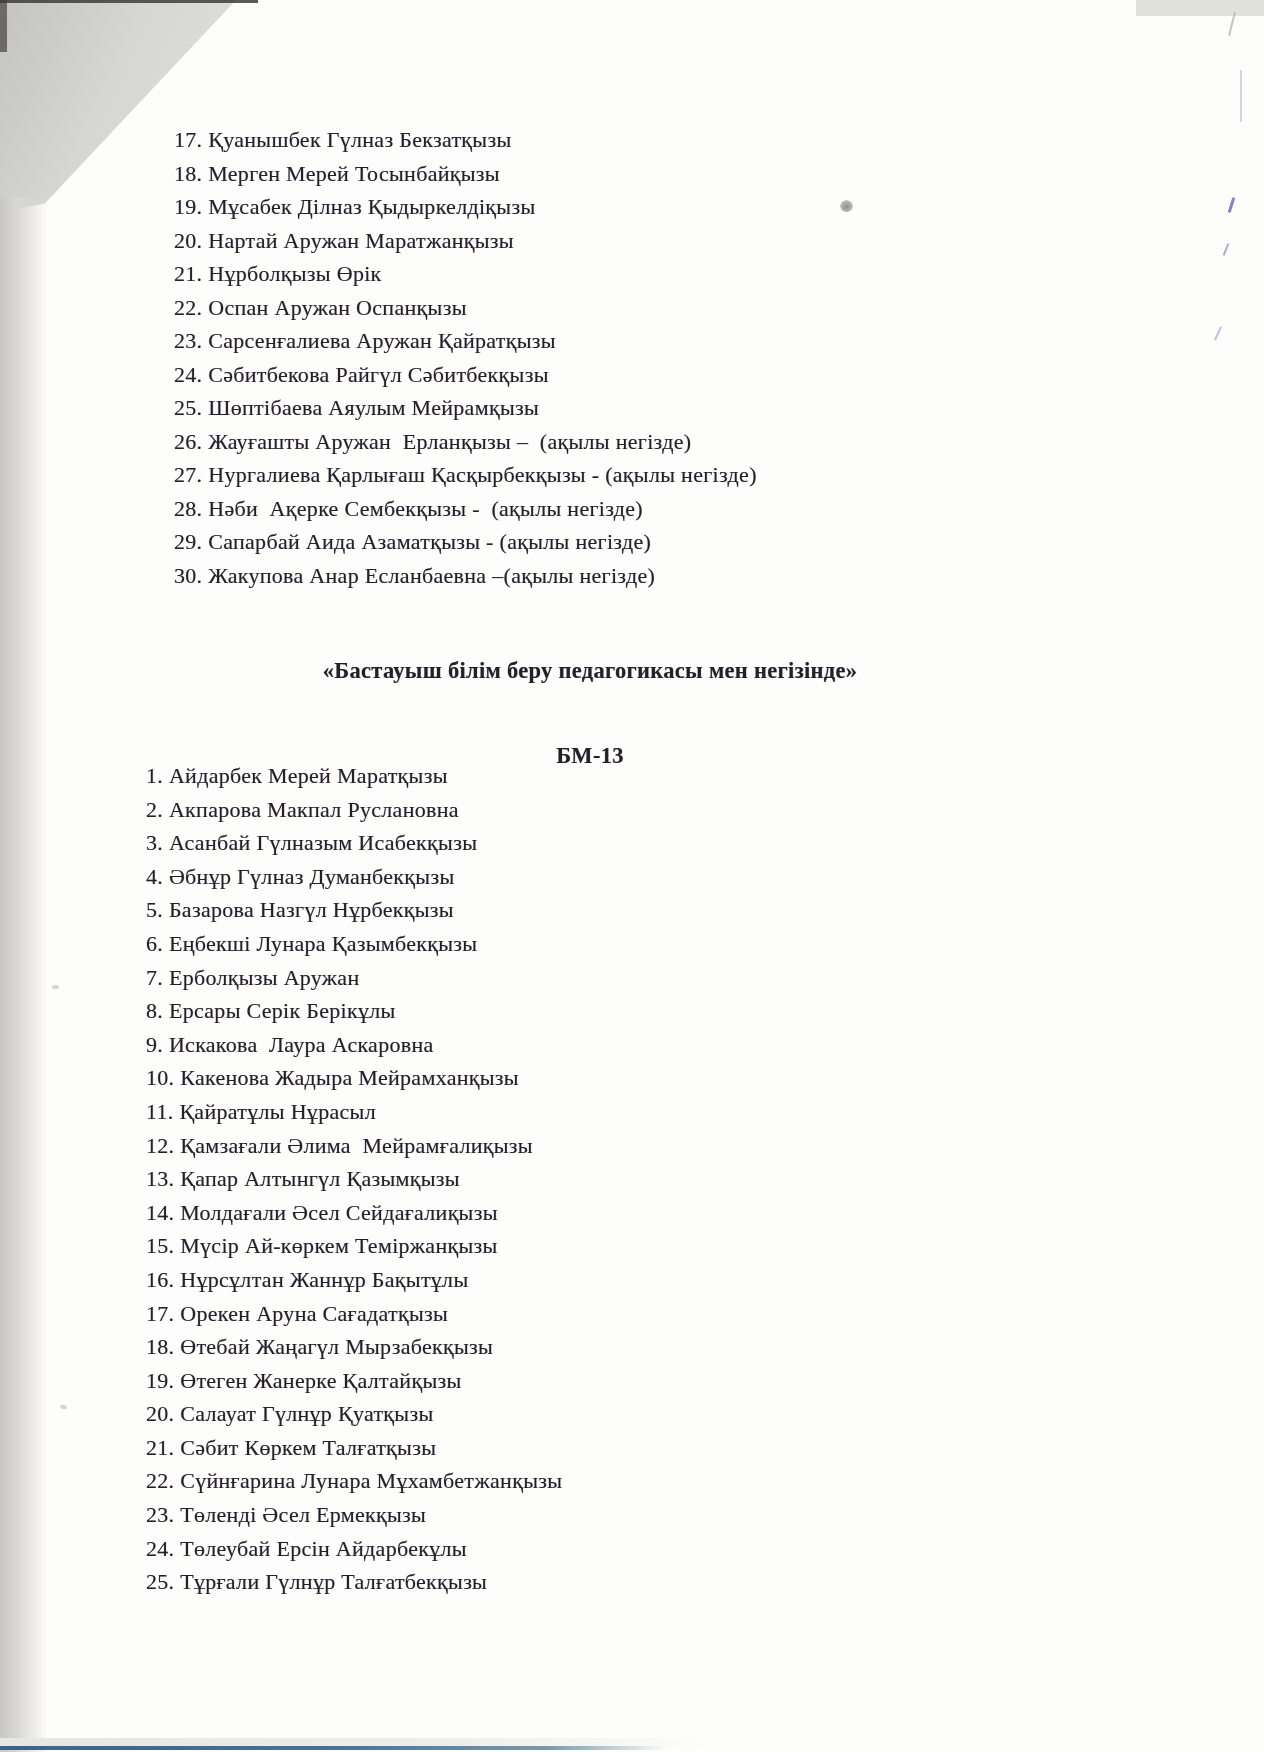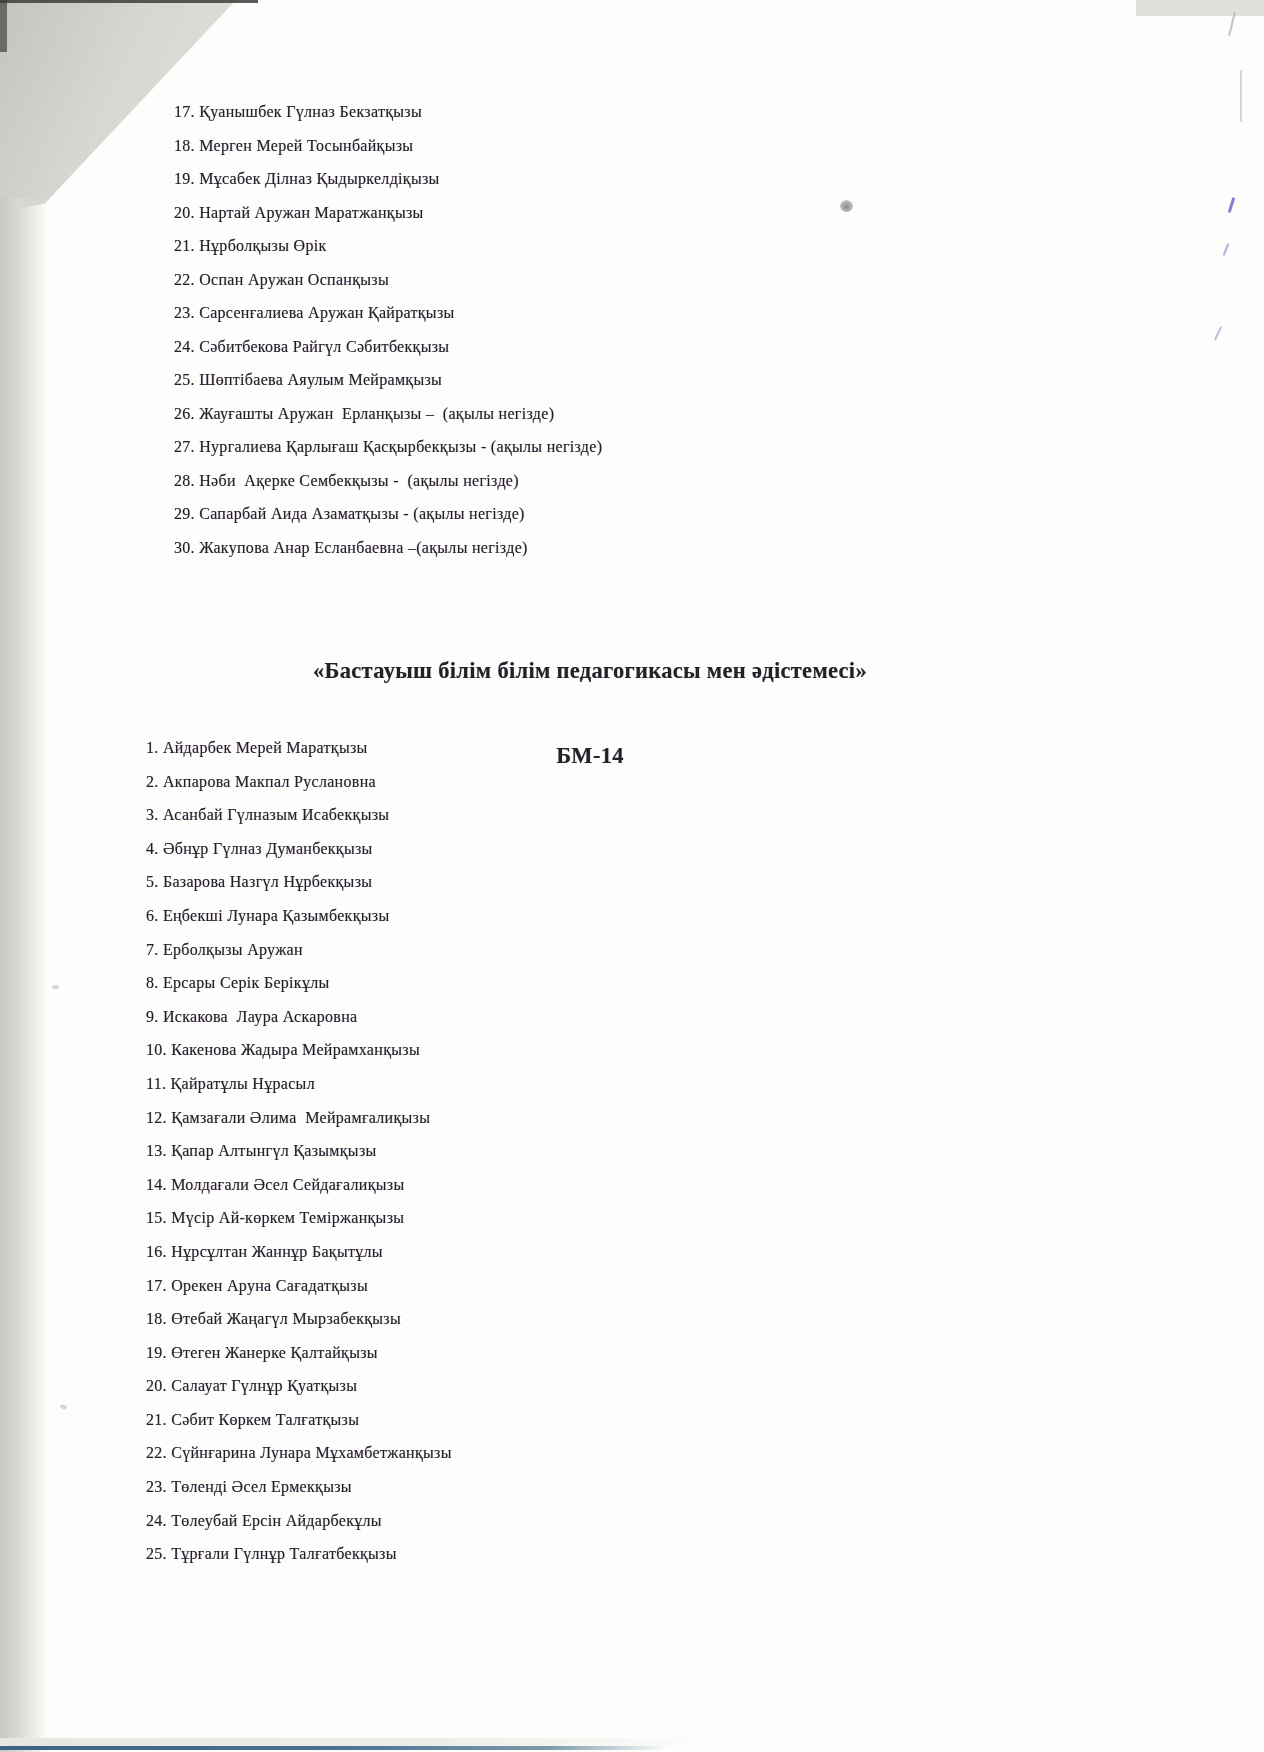--- a/index.html
+++ b/index.html
@@ -57,21 +57,21 @@
   .bottom-scan-line{
     position:absolute;left:0;bottom:2px;width:668px;height:4px;
     background:linear-gradient(90deg,#3f6286 0%,var(--line-blue,#4a7094) 50%,#7b9aa8 82%,rgba(140,165,175,0) 100%);
   }
   
   .doc-text{
     color:#222226;
     text-shadow:0.5px 0 0 rgba(150,40,90,.22),-0.5px 0 0 rgba(40,60,150,.22);
     white-space:pre-wrap;
   }
-  .list{position:absolute;font-size:16px;letter-spacing:.3px;}
+  .list{position:absolute;font-size:22px;letter-spacing:.3px;margin-top:28px;}
   .list .line{height:33.5px;line-height:33.5px;}
   .list-top{left:174px;top:95px;width:900px;}
   .list-bottom{left:146px;top:731px;width:950px;}
   .list-bottom .line{height:33.6px;line-height:33.6px;}
   .heading{
     position:absolute;left:0;top:602px;width:1180px;text-align:center;
     font-weight:bold;font-size:22.5px;letter-spacing:.3px;
   }
   .heading .h-line{height:33px;line-height:33px;}
 </style>
@@ -92,18 +92,18 @@
   <div class="pen-mark m3"></div>
   <div class="ink-dot"></div>
   <div class="speck s1"></div>
   <div class="speck s2"></div>
   <div class="bottom-band"></div>
   <div class="bottom-scan-line"></div>
 
   <div class="list list-top doc-text" id="list-top"><div class="line">17. Қуанышбек Гүлназ Бекзатқызы</div><div class="line">18. Мерген Мерей Тосынбайқызы</div><div class="line">19. Мұсабек Ділназ Қыдыркелдіқызы</div><div class="line">20. Нартай Аружан Маратжанқызы</div><div class="line">21. Нұрболқызы Өрік</div><div class="line">22. Оспан Аружан Оспанқызы</div><div class="line">23. Сарсенғалиева Аружан Қайратқызы</div><div class="line">24. Сәбитбекова Райгүл Сәбитбекқызы</div><div class="line">25. Шөптібаева Аяулым Мейрамқызы</div><div class="line">26. Жауғашты Аружан  Ерланқызы –  (ақылы негізде)</div><div class="line">27. Нургалиева Қарлығаш Қасқырбекқызы - (ақылы негізде)</div><div class="line">28. Нәби  Ақерке Сембекқызы -  (ақылы негізде)</div><div class="line">29. Сапарбай Аида Азаматқызы - (ақылы негізде)</div><div class="line">30. Жакупова Анар Есланбаевна –(ақылы негізде)</div></div>
 
   <div class="heading doc-text">
-    <div class="h-line">«Бастауыш білім білім педагогикасы мен әдістемесі»</div>
-    <div class="h-line">БМ-14</div>
+    <div class="h-line">«Бастауыш білім беру педагогикасы мен негізінде»</div>
+    <div class="h-line">БМ-13</div>
   </div>
 
   <div class="list list-bottom doc-text" id="list-bottom"><div class="line">1. Айдарбек Мерей Маратқызы</div><div class="line">2. Акпарова Макпал Руслановна</div><div class="line">3. Асанбай Гүлназым Исабекқызы</div><div class="line">4. Әбнұр Гүлназ Думанбекқызы</div><div class="line">5. Базарова Назгүл Нұрбекқызы</div><div class="line">6. Еңбекші Лунара Қазымбекқызы</div><div class="line">7. Ерболқызы Аружан</div><div class="line">8. Ерсары Серік Берікұлы</div><div class="line">9. Искакова  Лаура Аскаровна</div><div class="line">10. Какенова Жадыра Мейрамханқызы</div><div class="line">11. Қайратұлы Нұрасыл</div><div class="line">12. Қамзағали Әлима  Мейрамғалиқызы</div><div class="line">13. Қапар Алтынгүл Қазымқызы</div><div class="line">14. Молдағали Әсел Сейдағалиқызы</div><div class="line">15. Мүсір Ай-көркем Теміржанқызы</div><div class="line">16. Нұрсұлтан Жаннұр Бақытұлы</div><div class="line">17. Орекен Аруна Сағадатқызы</div><div class="line">18. Өтебай Жаңагүл Мырзабекқызы</div><div class="line">19. Өтеген Жанерке Қалтайқызы</div><div class="line">20. Салауат Гүлнұр Қуатқызы</div><div class="line">21. Сәбит Көркем Талғатқызы</div><div class="line">22. Сүйнғарина Лунара Мұхамбетжанқызы</div><div class="line">23. Төленді Әсел Ермекқызы</div><div class="line">24. Төлеубай Ерсін Айдарбекұлы</div><div class="line">25. Тұрғали Гүлнұр Талғатбекқызы</div></div>
 </div>
 
 </body></html>

